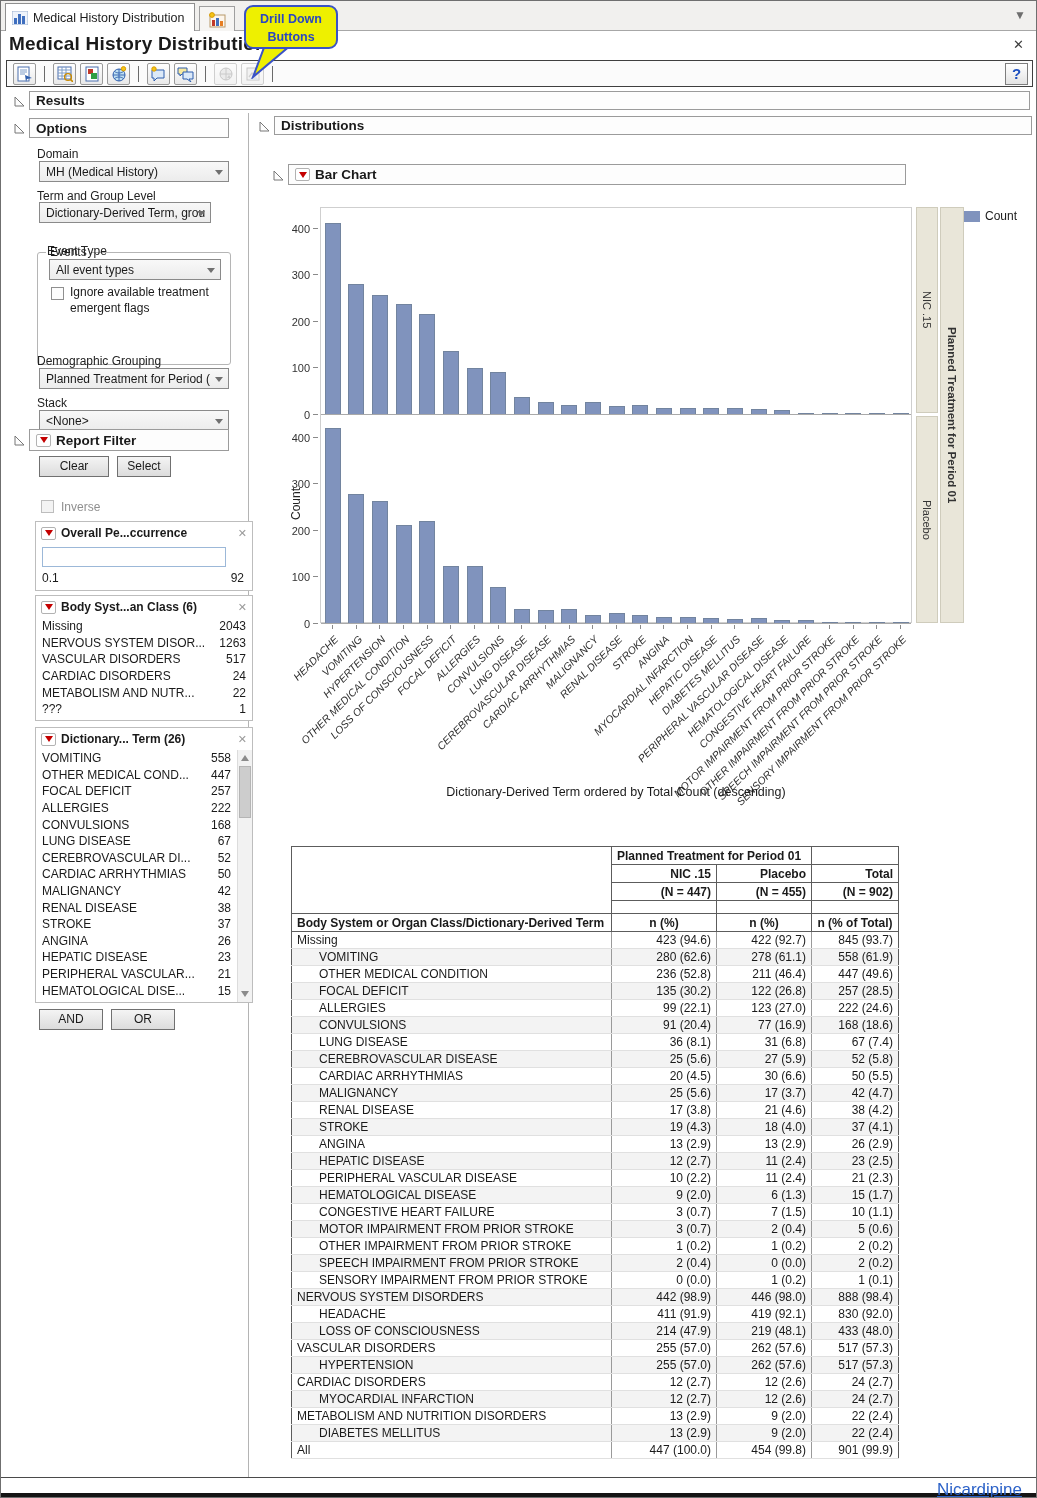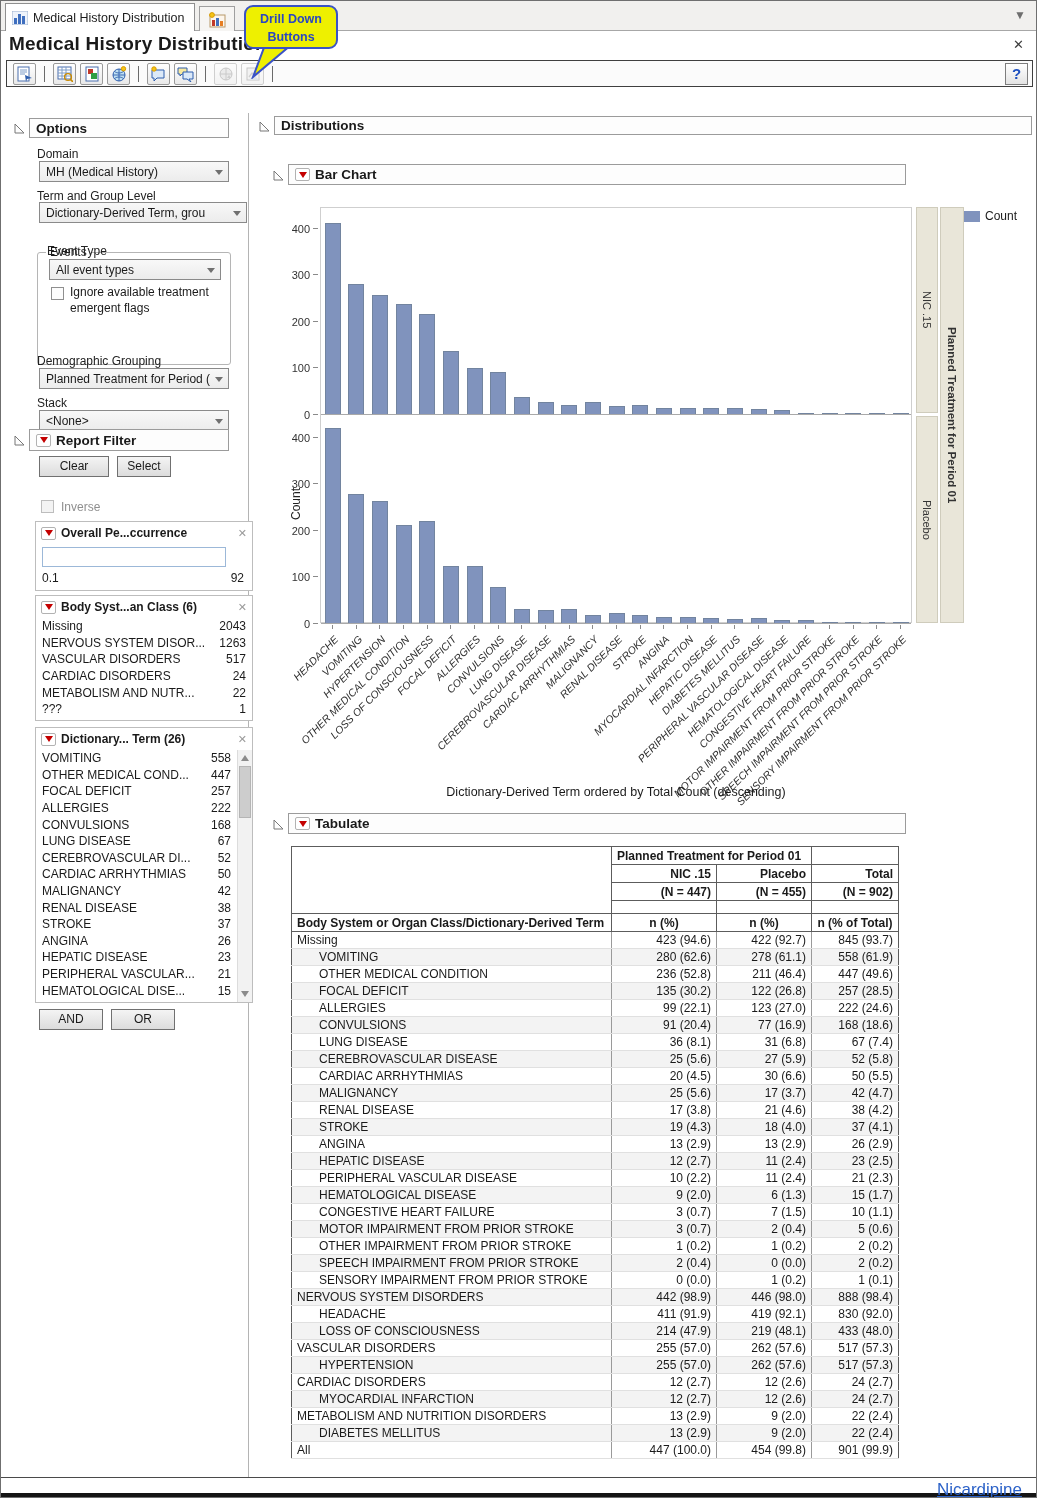--- a/index.html
+++ b/index.html
@@ -240,20 +240,30 @@
     <div class="help-btn">?</div>
   </div>
 
   <div class="callout callout-drill">Drill Down
 Buttons</div>
   <svg class="callout-tail" width="46" height="34">
     <path d="M14 0 L40 0 L2 32 Z" fill="#eef000" stroke="#3a53c5" stroke-width="2"></path>
     <rect x="12" y="0" width="30" height="3" fill="#eef000"></rect>
   </svg>
 
+  <div class="hdr-row" style="left:12px; top:90px;">
+    <span class="disc">
+      <svg width="12" height="12">
+          <polygon points="2,2 2,11 11,11" fill="#fdfdfd" stroke="#777"></polygon>
+        </svg>
+    </span>
+    <div class="hdr-box" style="width:1001px; height:19px;">
+      <span>Results</span>
+    </div>
+  </div>
 
   <div class="vdivider"></div>
 
   <div class="hdr-row" style="left:12px; top:117px;">
     <span class="disc">
       <svg width="12" height="12">
           <polygon points="2,2 2,11 11,11" fill="#fdfdfd" stroke="#777"></polygon>
         </svg>
     </span>
     <div class="hdr-box" style="width:200px; height:20px;">
@@ -261,21 +271,21 @@
     </div>
   </div>
 
   <div class="lbl" style="left:36px; top:146px;">Domain</div>
   <div class="dd" style="left:38px; top:160px; width:190px;">
     <span>MH (Medical History)</span>
       <span class="chev"></span>
   </div>
 
   <div class="lbl" style="left:36px; top:188px;">Term and Group Level</div>
-  <div class="dd" style="left:38px; top:201px; width:208px;">
+  <div class="dd" style="left:38px; top:201px; width:172px;">
     <span>Dictionary-Derived Term, grou</span>
       <span class="chev"></span>
   </div>
 
   <div class="fieldset" style="left:36px; top:231px; width:194px; height:113px;">
     <span class="legend">Events</span>
   </div>
   <div class="lbl" style="left:46px; top:243px;">Event Type</div>
   <div class="dd" style="left:48px; top:258px; width:172px;">
     <span>All event types</span>
@@ -606,31 +616,20 @@
         <div class="xtick" style="left: 532.8px;"></div>
         <div class="xlab" style="left: 292.8px; top: 8px;">OTHER IMPAIRMENT FROM PRIOR STROKE</div>
         <div class="xtick" style="left: 556.48px;"></div>
         <div class="xlab" style="left: 316.48px; top: 8px;">SPEECH IMPAIRMENT FROM PRIOR STROKE</div>
         <div class="xtick" style="left: 580.16px;"></div>
         <div class="xlab" style="left: 340.16px; top: 8px;">SENSORY IMPAIRMENT FROM PRIOR STROKE</div>
       </div>
     <div class="xcaption">Dictionary-Derived Term ordered by Total Count (descending)</div>
   </div>
 
-  <div class="hdr-row" style="left:271px; top:812px;">
-    <span class="disc">
-      <svg width="12" height="12">
-          <polygon points="2,2 2,11 11,11" fill="#fdfdfd" stroke="#777"></polygon>
-        </svg>
-    </span>
-    <div class="hdr-box" style="width:618px; height:21px;">
-      <span class="redbtn"></span>
-      <span>Tabulate</span>
-    </div>
-  </div>
 
   <table class="tab">
     <colgroup>
         <col class="c0">
         <col class="c1">
         <col class="c2">
         <col class="c3">
       </colgroup>
     <thead>
       <tr>

